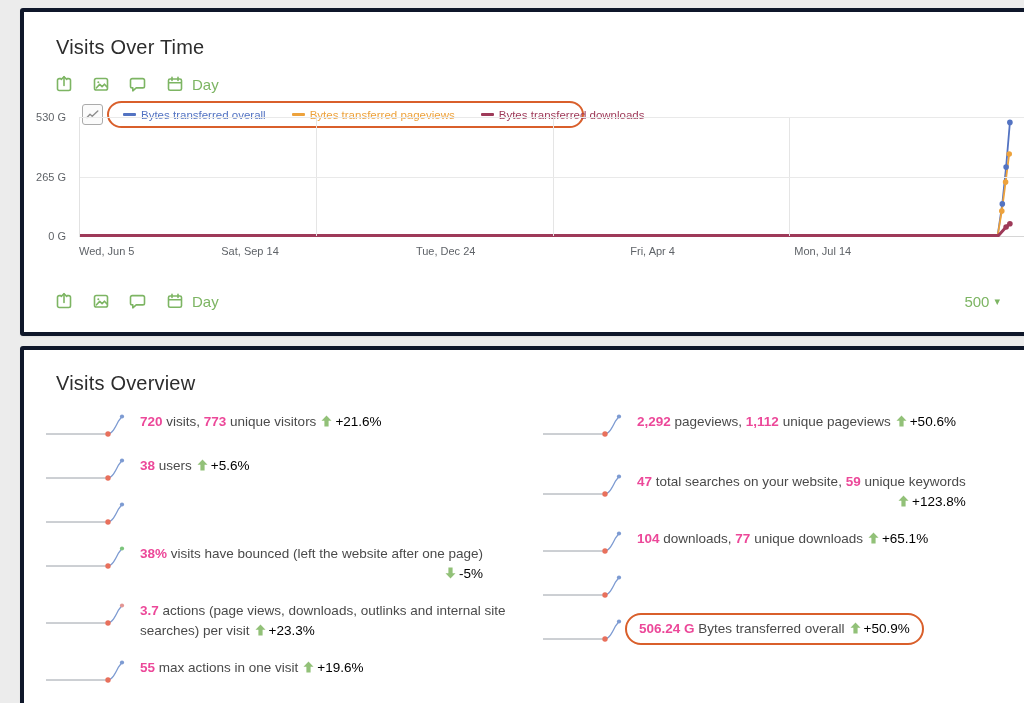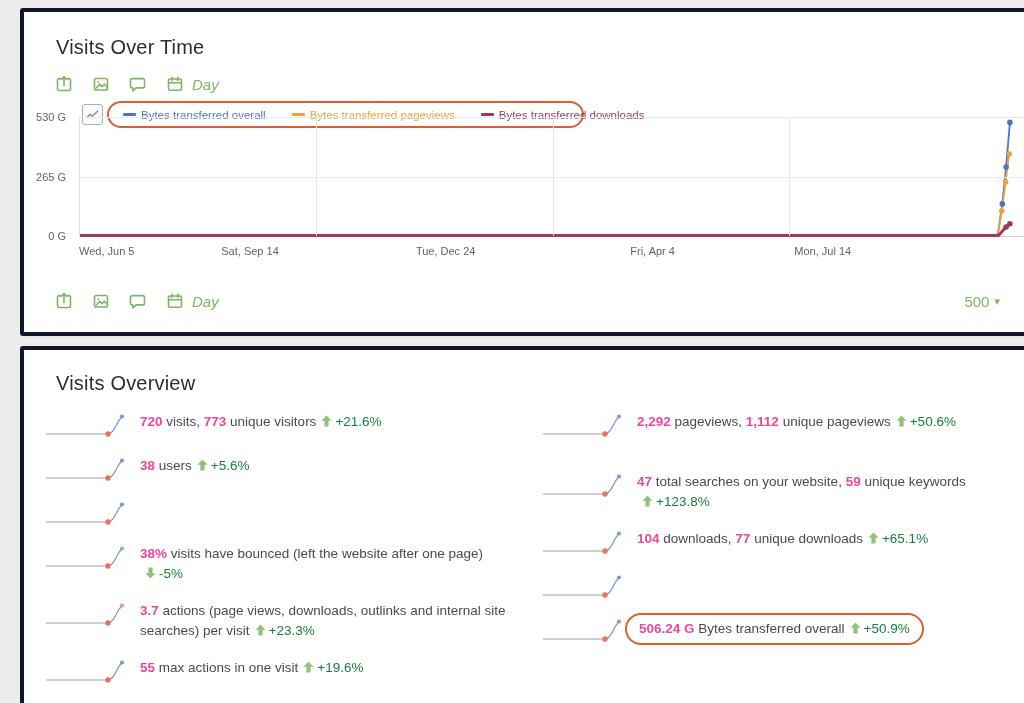--- a/index.html
+++ b/index.html
@@ -13,21 +13,21 @@
     border:4px solid #0f172a;border-radius:3px;
     box-shadow:0 1px 2px rgba(0,0,0,.05);
   }
   #card-time{top:8px;height:320px;}
   #card-overview{top:346px;height:400px;}
   .card-title{
     position:absolute;left:32px;font-size:20px;color:#2d2d2d;
     font-weight:400;letter-spacing:.2px;
   }
   
-  .toolbar{position:absolute;left:30px;display:flex;align-items:center;gap:17px;font-style:italic;}
+  .toolbar{position:absolute;left:30px;display:flex;align-items:center;gap:17px;}
   .icon-btn{width:20px;height:20px;cursor:pointer;display:inline-flex;}
   .icon-btn svg{width:20px;height:20px;}
   .day-group{display:flex;align-items:center;gap:7px;cursor:pointer;}
   .day-label{font-size:15px;color:#7db563;}
   .limit-select{
     position:absolute;right:24px;top:281px;font-size:15px;color:#7db563;
     cursor:pointer;display:flex;align-items:center;gap:5px;
   }
   .limit-caret{font-size:11px;color:#7db563;}
   
@@ -56,23 +56,23 @@
   
   .col{position:absolute;top:62px;}
   #col-left{left:21px;width:472px;}
   #col-right{left:518px;width:466px;}
   .metric-row{display:flex;align-items:flex-start;gap:13px;margin-bottom:17px;}
   #col-right .metric-row:first-child{margin-bottom:33px;}
   .spark{width:82px;height:26px;flex:none;margin-top:1px;cursor:pointer;}
   .mtext{font-size:13.5px;line-height:20px;color:#4a4a4a;width:fit-content;max-width:378px;}
   #col-right .mtext{max-width:352px;}
   .mtext b{font-weight:700;color:#ec4899;}
-  .evo{color:#15803d;white-space:nowrap;}
+  .evo{color:#000000;white-space:nowrap;}
   .evo svg{vertical-align:-1px;margin:0 3px 0 5px;}
-  .evo-line{display:block;}
+  .evo-line{display:block;text-align:right;}
   .ring{
     border:2.5px solid #d95f2b;border-radius:16px;
     padding:4px 12px;margin:-4px -12px;
   }
 </style>
 </head>
 <body>
 
 <div class="card" id="card-time">
   <div class="card-title" style="top:24px">Visits Over Time</div>

